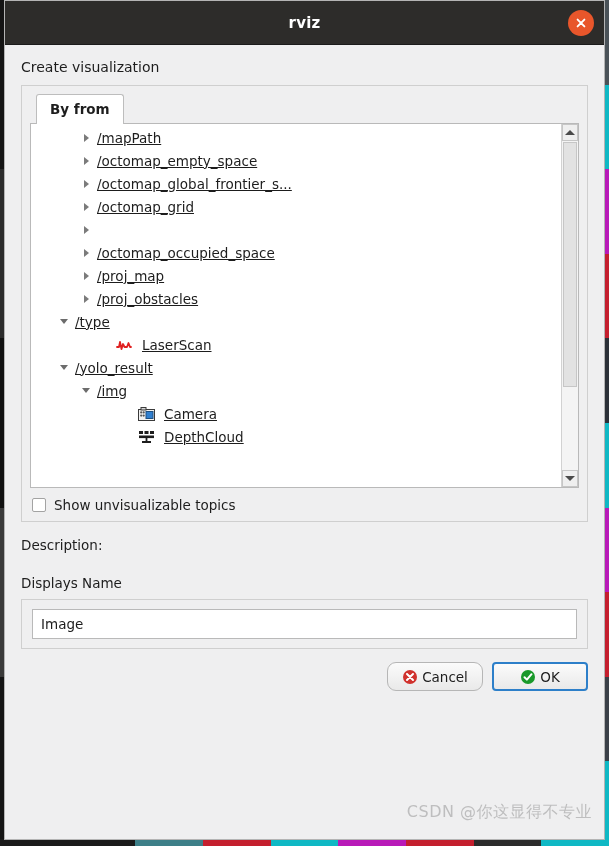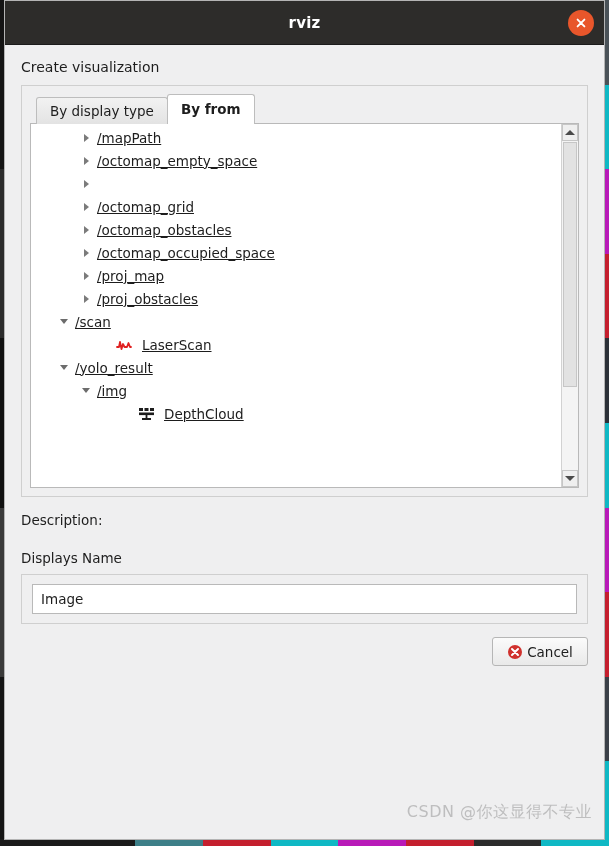--- a/index.html
+++ b/index.html
@@ -324,21 +324,21 @@
     display: flex;
     justify-content: flex-end;
     align-items: center;
     gap: 9px;
     padding: 13px 0 12px 0;
   }
   .dlg-btn {
     min-width: 96px;
     height: 29px;
     border: 1px solid #b6b6b6;
-    border-radius: 3px;
+    border-radius: 9px;
     background: linear-gradient(#fbfbfb, #e9e9e9);
     display: flex;
     align-items: center;
     justify-content: center;
     gap: 4px;
     font-size: 13.5px;
     color: #1d1d1d;
     cursor: pointer;
     box-sizing: border-box;
     padding: 0 10px;
@@ -408,21 +408,20 @@
       </div>
     </div>
 
     <div class="dlg-body">
 
       <div class="section-title">Create visualization</div>
 
       <div class="tabgroup">
 
         <div class="tabbar">
-          <div class="tab">By display type</div>
           <div class="tab active">By from</div>
         </div>
 
         <div class="tree-wrap">
           <div class="tree-scrollport" id="tree-rows">
               <div class="tree-row">
                 <span class="arrow spacer" style="width: 22px; min-width: 22px;"></span>
                 <span class="arrow spacer" style="width: 22px; min-width: 22px;"></span>
                 <span class="arrow">
                   <span class="tri-right"></span>
@@ -436,36 +435,36 @@
                   <span class="tri-right"></span>
                 </span>
                 <span class="node-label">/octomap_empty_space</span>
               </div>
               <div class="tree-row">
                 <span class="arrow spacer" style="width: 22px; min-width: 22px;"></span>
                 <span class="arrow spacer" style="width: 22px; min-width: 22px;"></span>
                 <span class="arrow">
                   <span class="tri-right"></span>
                 </span>
+                <span class="node-label">/octomap_global_frontier_s...</span>
               </div>
               <div class="tree-row">
                 <span class="arrow spacer" style="width: 22px; min-width: 22px;"></span>
                 <span class="arrow spacer" style="width: 22px; min-width: 22px;"></span>
                 <span class="arrow">
                   <span class="tri-right"></span>
                 </span>
                 <span class="node-label">/octomap_grid</span>
               </div>
               <div class="tree-row">
                 <span class="arrow spacer" style="width: 22px; min-width: 22px;"></span>
                 <span class="arrow spacer" style="width: 22px; min-width: 22px;"></span>
                 <span class="arrow">
                   <span class="tri-right"></span>
                 </span>
-                <span class="node-label">/octomap_obstacles</span>
               </div>
               <div class="tree-row">
                 <span class="arrow spacer" style="width: 22px; min-width: 22px;"></span>
                 <span class="arrow spacer" style="width: 22px; min-width: 22px;"></span>
                 <span class="arrow">
                   <span class="tri-right"></span>
                 </span>
                 <span class="node-label">/octomap_occupied_space</span>
               </div>
               <div class="tree-row">
@@ -482,21 +481,21 @@
                 <span class="arrow">
                   <span class="tri-right"></span>
                 </span>
                 <span class="node-label">/proj_obstacles</span>
               </div>
               <div class="tree-row">
                 <span class="arrow spacer" style="width: 22px; min-width: 22px;"></span>
                 <span class="arrow">
                   <span class="tri-down"></span>
                 </span>
-                <span class="node-label">/scan</span>
+                <span class="node-label">/type</span>
               </div>
               <div class="tree-row">
                 <span class="arrow spacer" style="width: 22px; min-width: 22px;"></span>
                 <span class="arrow spacer" style="width: 22px; min-width: 22px;"></span>
                 <span class="arrow spacer" style="width: 22px; min-width: 22px;"></span>
                 <span class="arrow"></span>
                 <span class="type-icon">
                   <svg width="16" height="14" viewBox="0 0 16 14">
                     <path d="M1 9 L3 9 L4 4 L5.5 11 L7 6 L8.5 9 L11 9 L12.5 5 L14 9 L15 9" stroke="#e02020" stroke-width="1.8" fill="none" stroke-linejoin="round" stroke-linecap="round"></path>
                   </svg>
@@ -510,20 +509,39 @@
                 </span>
                 <span class="node-label">/yolo_result</span>
               </div>
               <div class="tree-row">
                 <span class="arrow spacer" style="width: 22px; min-width: 22px;"></span>
                 <span class="arrow spacer" style="width: 22px; min-width: 22px;"></span>
                 <span class="arrow">
                   <span class="tri-down"></span>
                 </span>
                 <span class="node-label">/img</span>
+              </div>
+              <div class="tree-row">
+                <span class="arrow spacer" style="width: 22px; min-width: 22px;"></span>
+                <span class="arrow spacer" style="width: 22px; min-width: 22px;"></span>
+                <span class="arrow spacer" style="width: 22px; min-width: 22px;"></span>
+                <span class="arrow spacer" style="width: 22px; min-width: 22px;"></span>
+                <span class="arrow"></span>
+                <span class="type-icon">
+                  <svg width="17" height="14" viewBox="0 0 17 14">
+                    <rect x="0.5" y="2.5" width="16" height="11" fill="#f2f2f2" stroke="#3a3a3a"></rect>
+                    <rect x="3" y="0.5" width="5" height="2.5" fill="#d6d6d6" stroke="#3a3a3a"></rect>
+                    <rect x="8" y="4.5" width="7" height="7" fill="#2f7fd0" stroke="#1d4f80"></rect>
+                    <circle cx="3.2" cy="5.4" r="1.1" fill="#555"></circle>
+                    <circle cx="5.7" cy="5.4" r="1.1" fill="#555"></circle>
+                    <circle cx="3.2" cy="8.6" r="1.1" fill="#555"></circle>
+                    <circle cx="5.7" cy="8.6" r="1.1" fill="#555"></circle>
+                  </svg>
+                </span>
+                <span class="node-label">Camera</span>
               </div>
               <div class="tree-row">
                 <span class="arrow spacer" style="width: 22px; min-width: 22px;"></span>
                 <span class="arrow spacer" style="width: 22px; min-width: 22px;"></span>
                 <span class="arrow spacer" style="width: 22px; min-width: 22px;"></span>
                 <span class="arrow spacer" style="width: 22px; min-width: 22px;"></span>
                 <span class="arrow"></span>
                 <span class="type-icon">
                   <svg width="17" height="14" viewBox="0 0 17 14">
                     <rect x="1" y="1" width="4" height="3" fill="#1d1d1d"></rect>
@@ -542,38 +560,51 @@
             <div class="sb-btn up">
                 <div class="sb-up-tri"></div>
               </div>
             <div class="sb-thumb"></div>
             <div class="sb-btn down">
                 <div class="sb-dn-tri"></div>
               </div>
           </div>
         </div>
 
+        <div class="cb-row">
+          <div class="checkbox"></div>
+          <span class="cb-label">Show unvisualizable topics</span>
+        </div>
       </div>
 
       <div class="desc-title">Description:</div>
 
       <div class="dn-title">Displays Name</div>
       <div class="dn-group">
         <input class="dn-input" type="text" value="Image" style="">
       </div>
 
       <div class="btn-row">
         <div class="dlg-btn">
           <span>
             <svg class="btn-ico" viewBox="0 0 16 16" aria-hidden="true">
               <circle cx="8" cy="8" r="7" fill="#d0312d"></circle>
               <path d="M5 5 L11 11 M11 5 L5 11" stroke="#ffffff" stroke-width="2" stroke-linecap="round"></path>
             </svg>
           </span>
           <span>Cancel</span>
         </div>
+        <div class="dlg-btn focused">
+          <span>
+            <svg class="btn-ico" viewBox="0 0 16 16" aria-hidden="true">
+              <circle cx="8" cy="8" r="7" fill="#19992a"></circle>
+              <path d="M4.5 8.2 L6.9 10.6 L11.5 5.2" stroke="#ffffff" stroke-width="2" fill="none" stroke-linecap="round" stroke-linejoin="round"></path>
+            </svg>
+          </span>
+          <span>OK</span>
+        </div>
       </div>
 
     </div>
 
     <div class="watermark">CSDN @你这显得不专业</div>
   </div>
 </div>
 
 </body></html>

